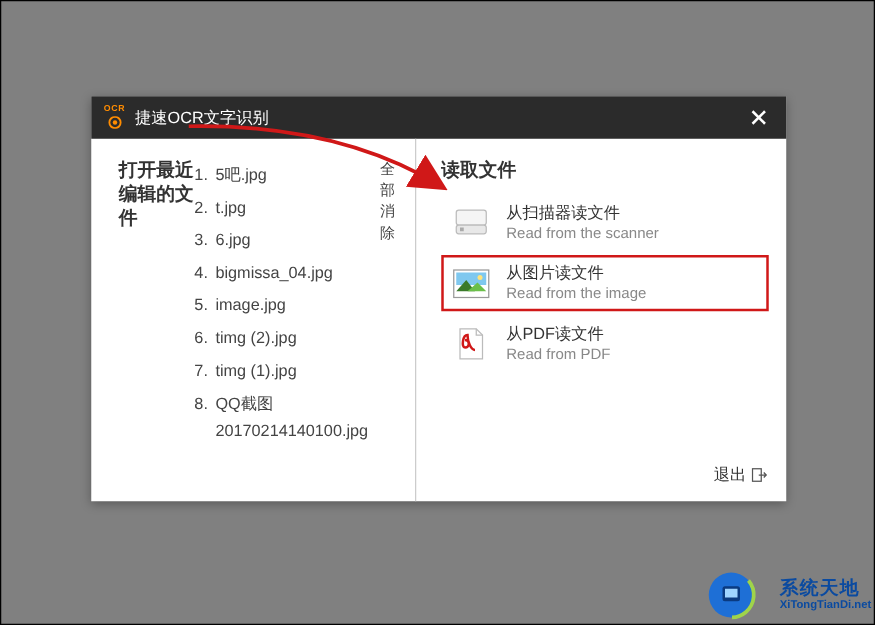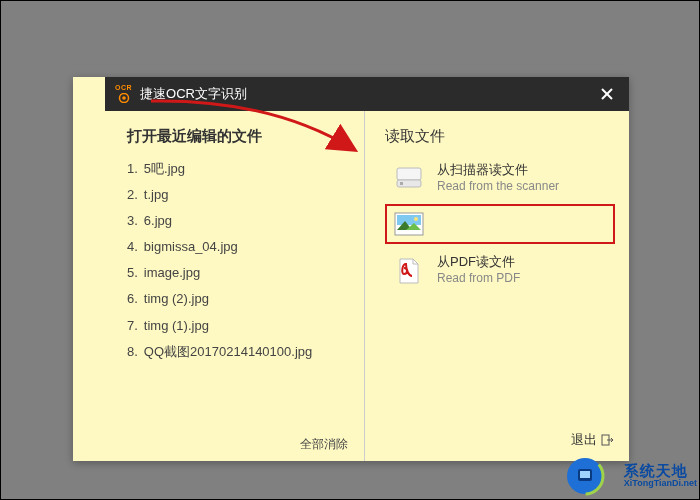--- a/index.html
+++ b/index.html
@@ -10,24 +10,23 @@
     position: relative;
     font-family: "Microsoft YaHei", Arial, sans-serif;
     overflow: hidden;
     border: 1px solid #000;
   }
   .dialog {
     position: absolute;
     left: 72px;
     top: 76px;
     width: 556px;
-    height: 384px;
-    background: #fef9c3;
+    height: 324px;
+    background: #ffffff;
     box-shadow: 0 2px 8px rgba(0,0,0,0.3);
-    padding-left: 32px;
   }
   .titlebar {
     height: 34px;
     background: #2b2b2b;
     display: flex;
     align-items: center;
     padding: 0 8px 0 10px;
     color: #fff;
   }
   .titlebar .logo {
@@ -61,21 +60,21 @@
   .body {
     display: flex;
     height: calc(100% - 34px);
     color: #333;
   }
   .left {
     width: 260px;
     padding: 16px 10px 8px 22px;
     border-right: 1px solid #ccc;
     display:flex;
-    flex-direction:column;
+    flex-direction:row;
   }
   .left h3 {
     font-size: 15px;
     font-weight: bold;
     margin-bottom: 10px;
     color:#333;
   }
   .recent {
     flex:1;
     font-size: 13px;
@@ -96,21 +95,21 @@
     cursor:pointer;
   }
   .right {
     flex:1;
     padding: 16px 14px 8px 20px;
     display:flex;
     flex-direction:column;
   }
   .right h3 {
     font-size: 15px;
-    font-weight: normal;
+    font-weight: bold;
     margin-bottom: 10px;
     color:#333;
   }
   .option {
     display:flex;
     align-items:center;
     gap:12px;
     padding:6px 8px;
     margin-bottom:4px;
     cursor:pointer;
@@ -246,20 +245,24 @@
       <div class="option highlight">
         <div class="oicon">
           <svg width="30" height="24" viewBox="0 0 30 24">
             <rect x="1" y="1" width="28" height="22" fill="#fff" stroke="#999"></rect>
             <rect x="3" y="3" width="24" height="10" fill="#7fc8ef"></rect>
             <polygon points="3,18 11,9 18,18" fill="#3a7a2a"></polygon>
             <polygon points="12,18 20,11 27,18" fill="#6bbf4a"></polygon>
             <circle cx="22" cy="7" r="2" fill="#ffe37a"></circle>
           </svg>
         </div>
+        <div class="txt">
+          <div class="cn">从图片读文件</div>
+          <div class="en">Read from the image</div>
+        </div>
       </div>
 
       <div class="option">
         <div class="oicon">
           <svg width="26" height="28" viewBox="0 0 26 28">
             <path d="M4 2 h13 l5 5 v19 h-18 z" fill="#fff" stroke="#bbb"></path>
             <path d="M17 2 v5 h5" fill="none" stroke="#bbb"></path>
             <path d="M8 11 c4 0 4 6 0 6 c-3 0 -2 -10 2 -10 c0 6 3 12 6 12" fill="none" stroke="#d01818" stroke-width="2"></path>
           </svg>
         </div>

